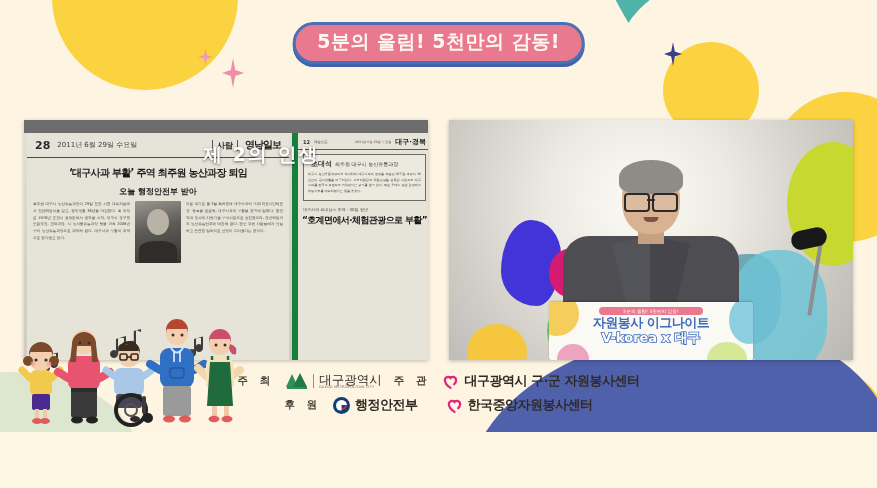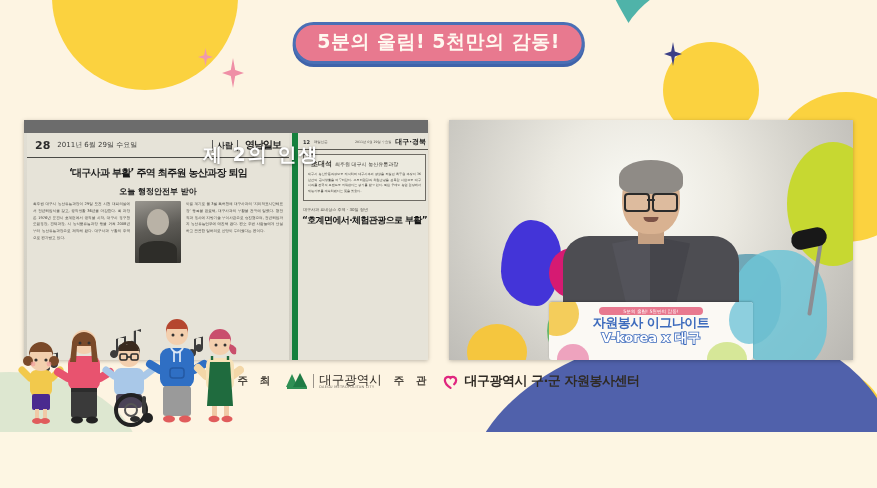--- a/index.html
+++ b/index.html
@@ -300,20 +300,35 @@
       <span class="clabel" style="">주 관</span>
       <span class="cgroup">
         <span class="logo-heart">
           <svg width="17" height="17" viewBox="0 0 24 24">
               <path d="M12 21s-8-5.2-8-11a4.6 4.6 0 0 1 8-3 4.6 4.6 0 0 1 8 3c0 2.2-1.2 4.2-2.8 5.9" fill="none" stroke="#e0267f" stroke-width="3.2" stroke-linecap="round"></path>
             </svg>
         </span>
         <span class="corg">대구광역시 구·군 자원봉사센터</span>
       </span>
     </div>
+    <div class="crow">
+      <span class="clabel">후 원</span>
+      <span class="cgroup">
+        <span class="logo-moi"></span>
+        <span class="corg">행정안전부</span>
+      </span>
+      <span class="cgroup" style="margin-left:16px">
+        <span class="logo-heart">
+          <svg width="17" height="17" viewBox="0 0 24 24">
+              <path d="M12 21s-8-5.2-8-11a4.6 4.6 0 0 1 8-3 4.6 4.6 0 0 1 8 3c0 2.2-1.2 4.2-2.8 5.9" fill="none" stroke="#e0267f" stroke-width="3.2" stroke-linecap="round"></path>
+            </svg>
+        </span>
+        <span class="corg">한국중앙자원봉사센터</span>
+      </span>
+    </div>
   </div>
 
   <div class="people">
     <svg width="236" height="118" viewBox="0 0 236 118">
 
       <g fill="#3c3c3c">
         <path d="M42 40 L42 54 a4 4 0 1 1 -2 -3.4 L40 41 L50 38.5 L50 50 a4 4 0 1 1 -2 -3.4 L48 40 Z"></path>
         <path d="M110 24 L110 40 a4 4 0 1 1 -2 -3.4 L108 25 L118 22 L118 34 a4 4 0 1 1 -2 -3.4 L116 24 Z"></path>
         <path d="M128 16 L128 31 a4.2 4.2 0 1 1 -2.2 -3.6 L125.8 17 L133 15 L133 18 Z"></path>
         <path d="M188 24 L188 39 a4 4 0 1 1 -2 -3.4 L186 25 L195 22.5 L195 34 a4 4 0 1 1 -2 -3.4 L193 24 Z"></path>

